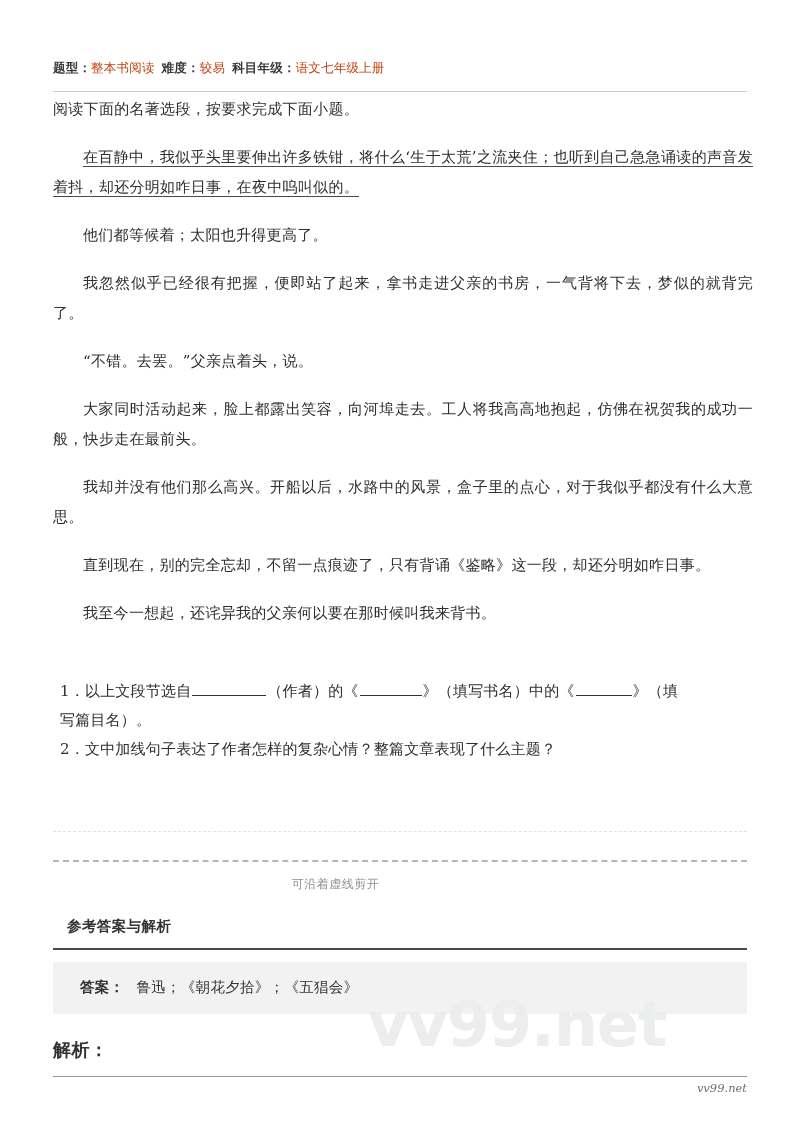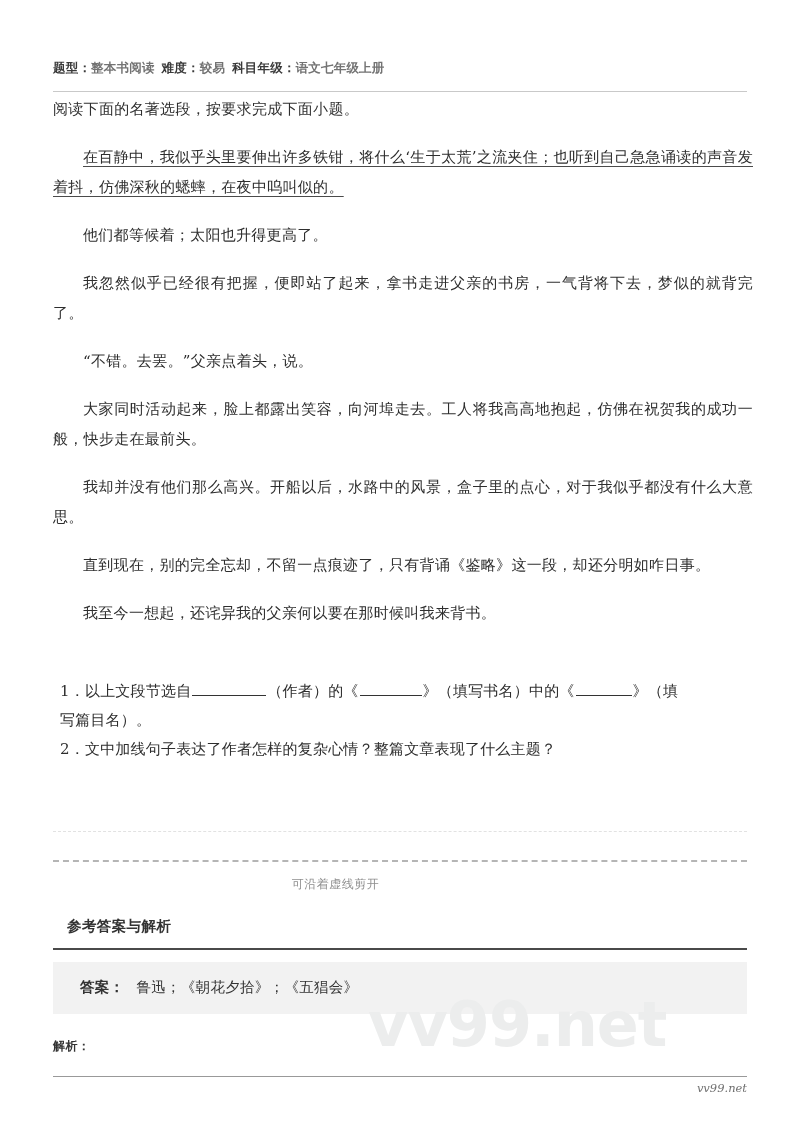--- a/index.html
+++ b/index.html
@@ -43,22 +43,22 @@
     top: 60px;
     font-size: 12.5px;
     white-space: nowrap;
     letter-spacing: 0.2px;
   }
   .meta .lbl {
     font-weight: bold;
     color: #3a3a3a;
   }
   .meta .val {
-    color: #737373;
-    font-weight: bold;
+    color: #c2410c;
+    font-weight: normal;
   }
   .meta .sp { display: inline-block; width: 7px; }
 
   .rule-head {
     position: absolute;
     left: 53px;
     top: 91px;
     width: 694px;
     height: 1px;
     background: #c9c9c9;
@@ -178,21 +178,21 @@
     white-space: nowrap;
     letter-spacing: 0.3px;
   }
   .ans-line .ans-lbl { font-weight: bold; }
   .ans-line .ans-val { margin-left: 12px; }
 
   .exp-title {
     position: absolute;
     left: 53px;
     top: 1038px;
-    font-size: 12px;
+    font-size: 18px;
     font-weight: bold;
     color: #333;
     z-index: 4;
     letter-spacing: 0.4px;
   }
 
   .rule-foot {
     position: absolute;
     left: 53px;
     top: 1076px;
@@ -215,21 +215,21 @@
 
 <div class="page">
 
   <div class="meta">
     <span class="lbl">题型：</span><span class="val">整本书阅读</span><span class="sp"></span><span class="lbl">难度：</span><span class="val">较易</span><span class="sp"></span><span class="lbl">科目年级：</span><span class="val">语文七年级上册</span>
   </div>
   <div class="rule-head"></div>
 
   <div class="content">
     <p class="para">阅读下面的名著选段，按要求完成下面小题。</p>
-    <p class="para quote">在百静中，我似乎头里要伸出许多铁钳，将什么‘生于太荒’之流夹住；也听到自己急急诵读的声音发着抖，仿佛深秋的蟋蟀，在夜中呜叫似的。</p>
+    <p class="para quote">在百静中，我似乎头里要伸出许多铁钳，将什么‘生于太荒’之流夹住；也听到自己急急诵读的声音发着抖，却还分明如咋日事，在夜中呜叫似的。</p>
     <p class="para indent">他们都等候着；太阳也升得更高了。</p>
     <p class="para indent">我忽然似乎已经很有把握，便即站了起来，拿书走进父亲的书房，一气背将下去，梦似的就背完了。</p>
     <p class="para indent">“不错。去罢。”父亲点着头，说。</p>
     <p class="para indent">大家同时活动起来，脸上都露出笑容，向河埠走去。工人将我高高地抱起，仿佛在祝贺我的成功一般，快步走在最前头。</p>
     <p class="para indent">我却并没有他们那么高兴。开船以后，水路中的风景，盒子里的点心，对于我似乎都没有什么大意思。</p>
     <p class="para indent">直到现在，别的完全忘却，不留一点痕迹了，只有背诵《鉴略》这一段，却还分明如咋日事。</p>
     <p class="para indent">我至今一想起，还诧异我的父亲何以要在那时候叫我来背书。</p>
   </div>
 
   <div class="questions">

